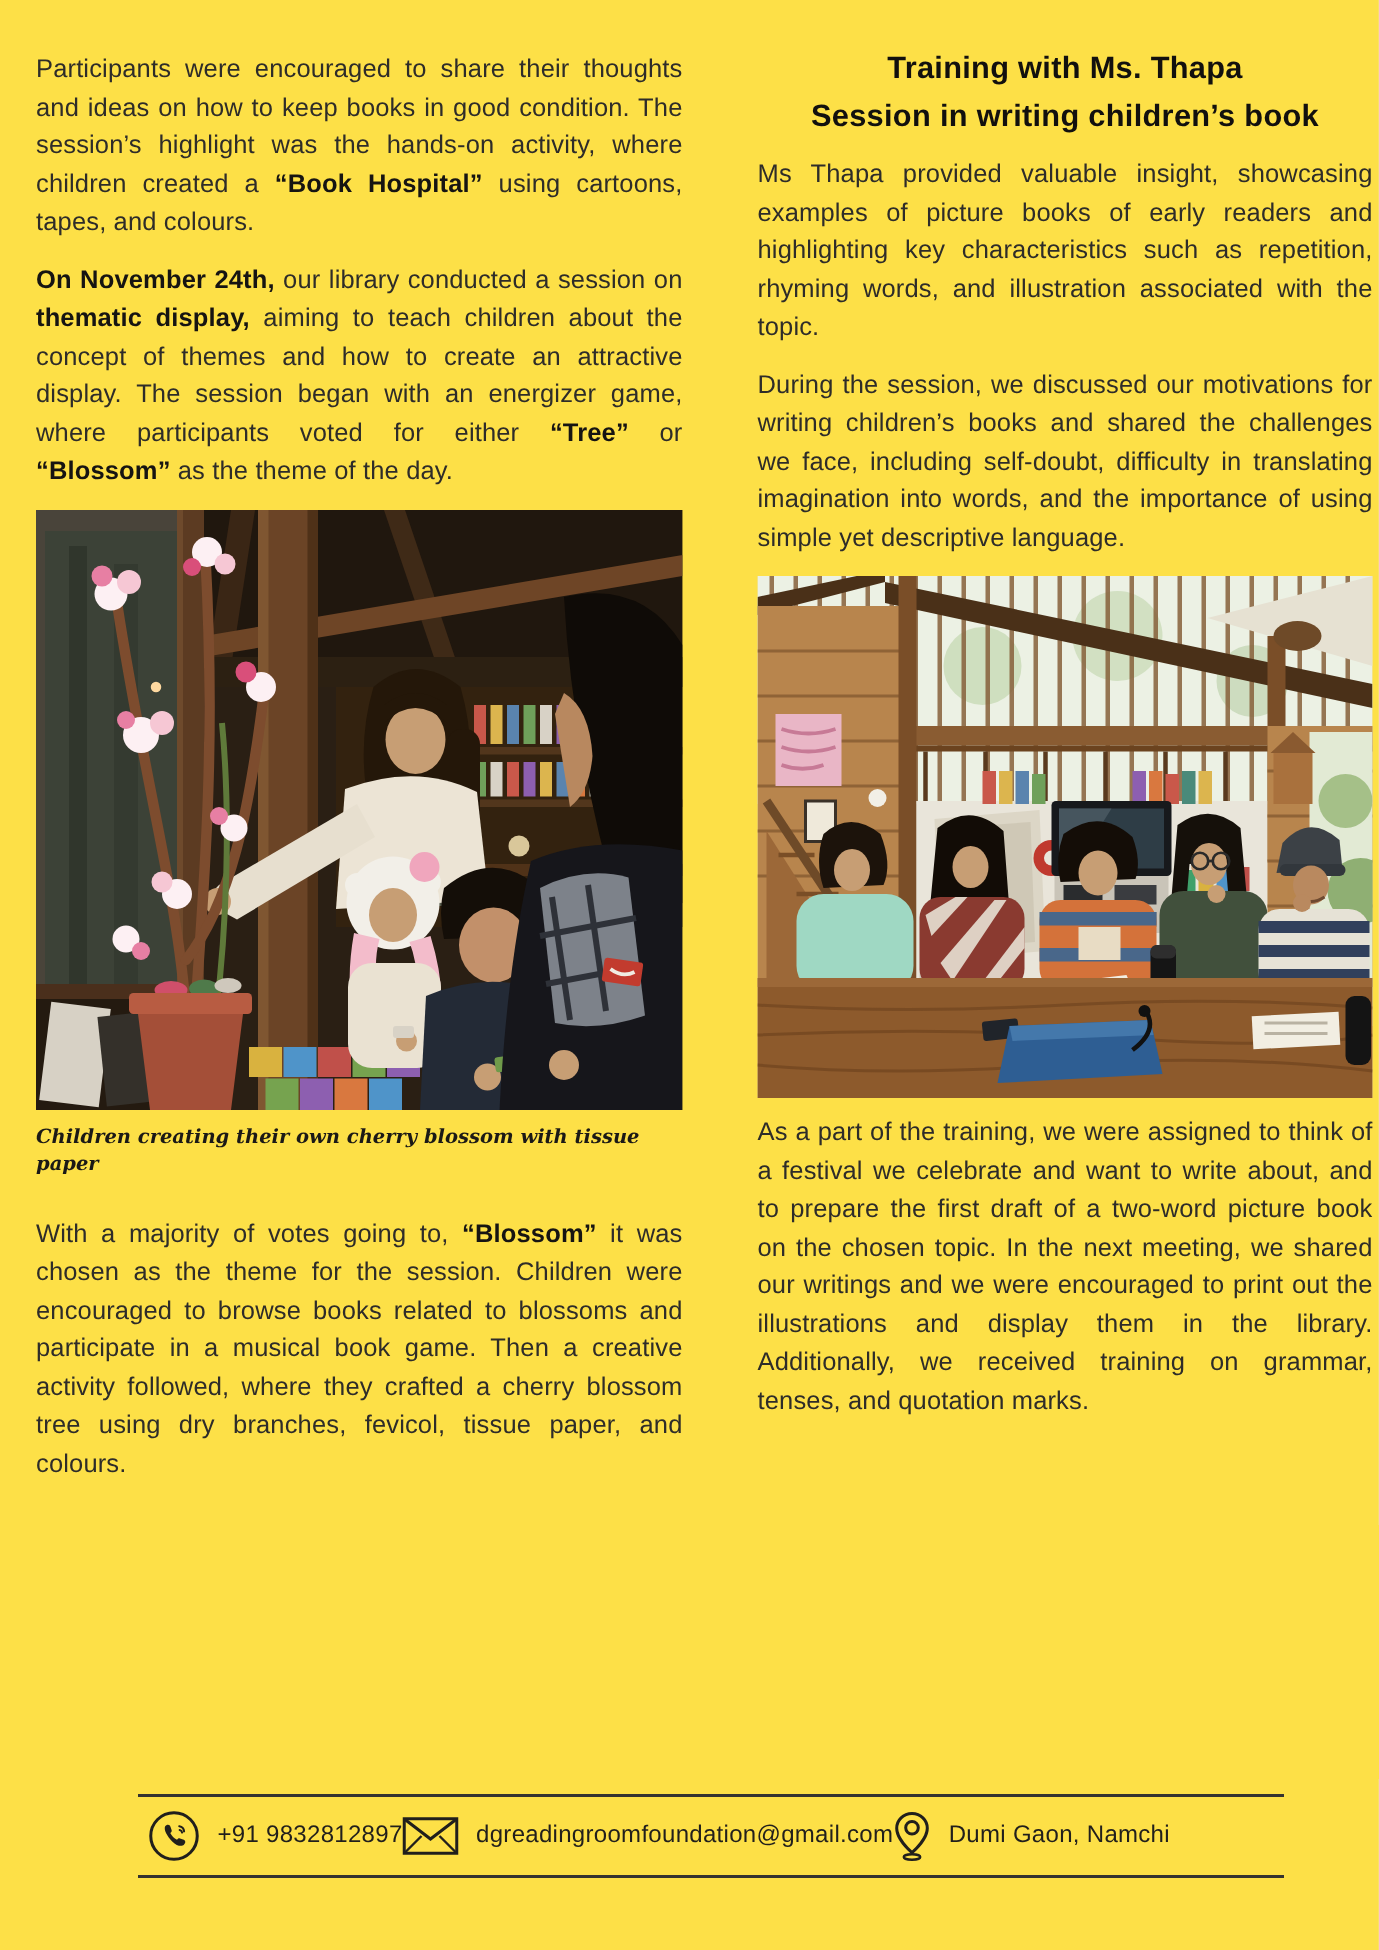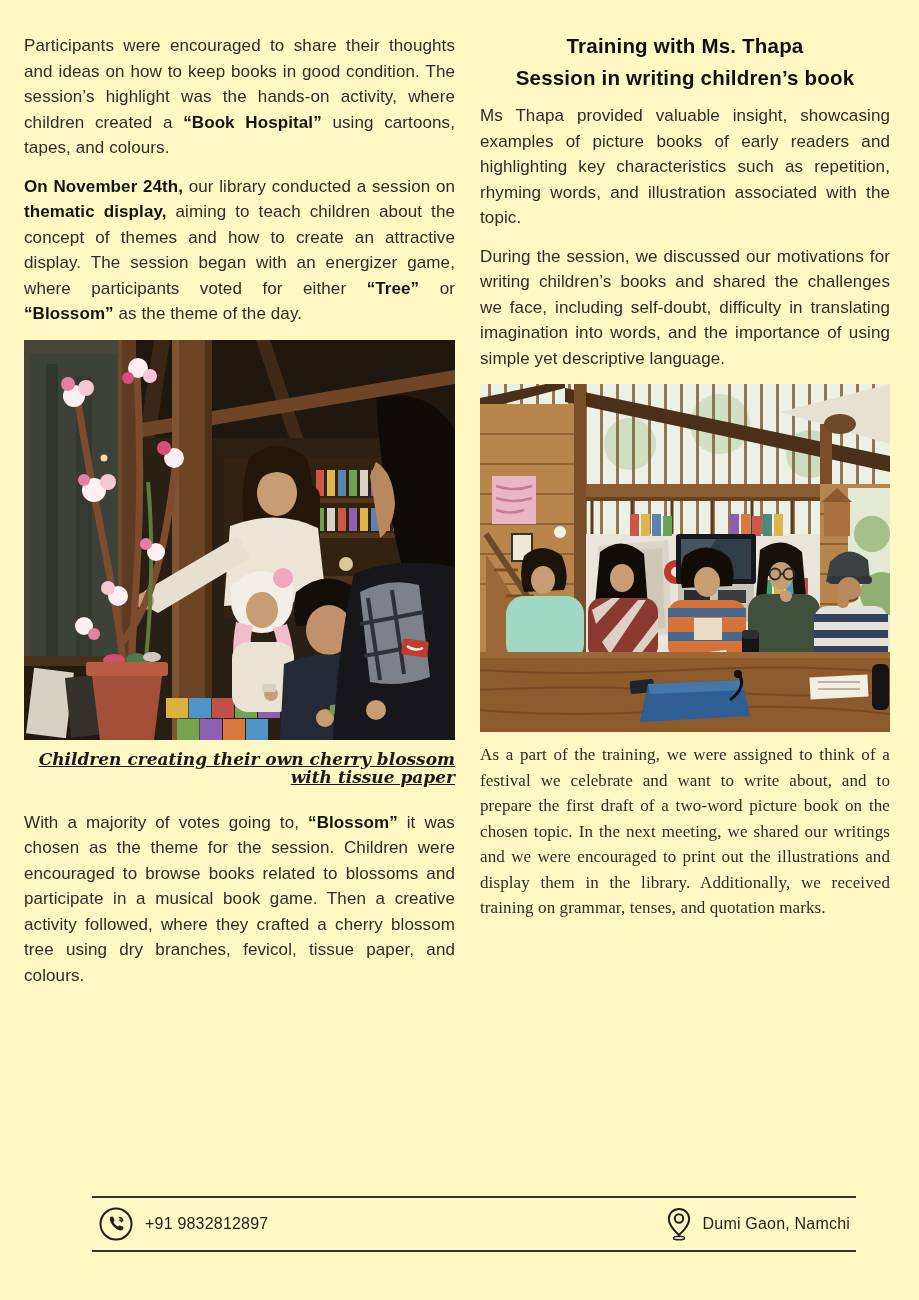--- a/index.html
+++ b/index.html
@@ -1,52 +1,51 @@
 <!DOCTYPE html>
 <html><head>
 <meta charset="utf-8">
 <style>
   html,body{margin:0;padding:0;}
   body{background:#e9e6df;}
   .page{
     position:relative;width:919px;height:1300px;margin:0 auto;
-    background:#fef9c3;overflow:hidden;
+    background:#fde047;overflow:hidden;
     font-family:"Liberation Sans",sans-serif;color:#2e2c29;
   }
   .col{position:absolute;}
   .col-left{left:24px;top:33px;width:431px;}
-  .col-right{left:480px;top:30px;width:410px;}
+  .col-right{left:505px;top:30px;width:410px;}
   p.body{
     font-size:17px;line-height:25.5px;text-align:justify;
     margin:0 0 13px 0;color:#2e2c29;letter-spacing:.1px;
   }
   p.body b{font-weight:bold;color:#161412;}
   .title{
     font-size:20.5px;line-height:32px;font-weight:bold;text-align:center;
     color:#12100e;margin:0 0 9px 0;letter-spacing:.2px;
   }
   figure{margin:0;}
   .photo-wrap{margin:2px 0 10px 0;}
   .photo-wrap svg{display:block;}
   .caption{
     font-family:"DejaVu Serif",serif;font-style:italic;font-weight:bold;
-    font-size:17px;line-height:18px;text-align:right;color:#1b1916;
+    font-size:13px;line-height:18px;text-align:left;color:#1b1916;
     margin:0 0 24px 0;
-    text-decoration:underline;
   }
   .footer{
     position:absolute;left:92px;top:1196px;width:764px;height:56px;
     border-top:2px solid #35332f;border-bottom:2px solid #35332f;
-    display:flex;align-items:center;justify-content:space-between;
+    display:flex;align-items:center;justify-content:flex-start;
     padding:0 6px;box-sizing:border-box;
   }
   .footer-item{display:flex;align-items:center;gap:11px;font-size:16px;color:#211f1c;letter-spacing:.2px;}
   .footer-item svg{display:block;}
   .p3-left{margin-top:24px;}
-  .p4-right{margin-top:26px;font-family:Liberation Serif, serif;}
+  .p4-right{margin-top:26px;}
 </style>
 </head>
 <body>
 
 <div class="page">
 
   <div class="col col-left">
     <p class="body"><span>Participants were encouraged to share their thoughts and ideas on how to keep books in good condition. The session’s highlight was the hands-on activity, where children created a </span><b>“Book Hospital”</b><span> using cartoons, tapes, and colours.</span></p>
     <p class="body"><b>On November 24th,</b><span> our library conducted a session on </span><b>thematic display,</b><span> aiming to teach children about the concept of themes and how to create an attractive display. The session began with an energizer game, where participants voted for either </span><b>“Tree”</b><span> or </span><b>“Blossom”</b><span> as the theme of the day.</span></p>
 
@@ -471,20 +470,31 @@
         <svg width="36" height="36" viewBox="0 0 36 36">
           <circle cx="18" cy="18" r="15.5" fill="none" stroke="#211f1c" stroke-width="2"></circle>
           <path d="M12.2,11.4 c1.6-1.6 3-1 3.5,.6 l.7,2 c.3,.9-.2,1.5-.9,2 1,2 2.5,3.5 4.5,4.5 .5-.7 1.1-1.2 2-.9 l2,.7 c1.6,.5 2.2,1.9 .6,3.5 -1.4,1.4-4.6,1-7.8-2.2 s-6-7.8-4.6-10.2 z" fill="#211f1c"></path>
           <path d="M21.5,11.5 q3,.5 3.2,3.4 M21.8,14 q1.4,.3 1.6,1.7" stroke="#211f1c" stroke-width="1.4" fill="none" stroke-linecap="round"></path>
         </svg>
       </span>
       <span>+91 9832812897</span>
     </div>
     <div class="footer-item">
       <span>
+        <svg width="38" height="26" viewBox="0 0 38 26">
+          <rect x="1.5" y="1.5" width="35" height="23" fill="none" stroke="#211f1c" stroke-width="2"></rect>
+          <polyline points="2,2 19,15 36,2" fill="none" stroke="#211f1c" stroke-width="2"></polyline>
+          <line x1="2" y1="24" x2="13" y2="13" stroke="#211f1c" stroke-width="1.6"></line>
+          <line x1="36" y1="24" x2="25" y2="13" stroke="#211f1c" stroke-width="1.6"></line>
+        </svg>
+      </span>
+      <span>dgreadingroomfoundation@gmail.com</span>
+    </div>
+    <div class="footer-item">
+      <span>
         <svg width="26" height="34" viewBox="0 0 26 34">
           <path d="M13,2 C7.2,2 2.8,6.4 2.8,11.8 c0,6.6 8.1,14.4 10.2,16.3 2.1-1.9 10.2-9.7 10.2-16.3 C23.2,6.4 18.8,2 13,2 z" fill="none" stroke="#211f1c" stroke-width="2"></path>
           <circle cx="13" cy="11.5" r="4.2" fill="none" stroke="#211f1c" stroke-width="2"></circle>
           <ellipse cx="13" cy="31" rx="5.5" ry="1.8" fill="none" stroke="#211f1c" stroke-width="1.6"></ellipse>
         </svg>
       </span>
       <span>Dumi Gaon, Namchi</span>
     </div>
   </div>
 

